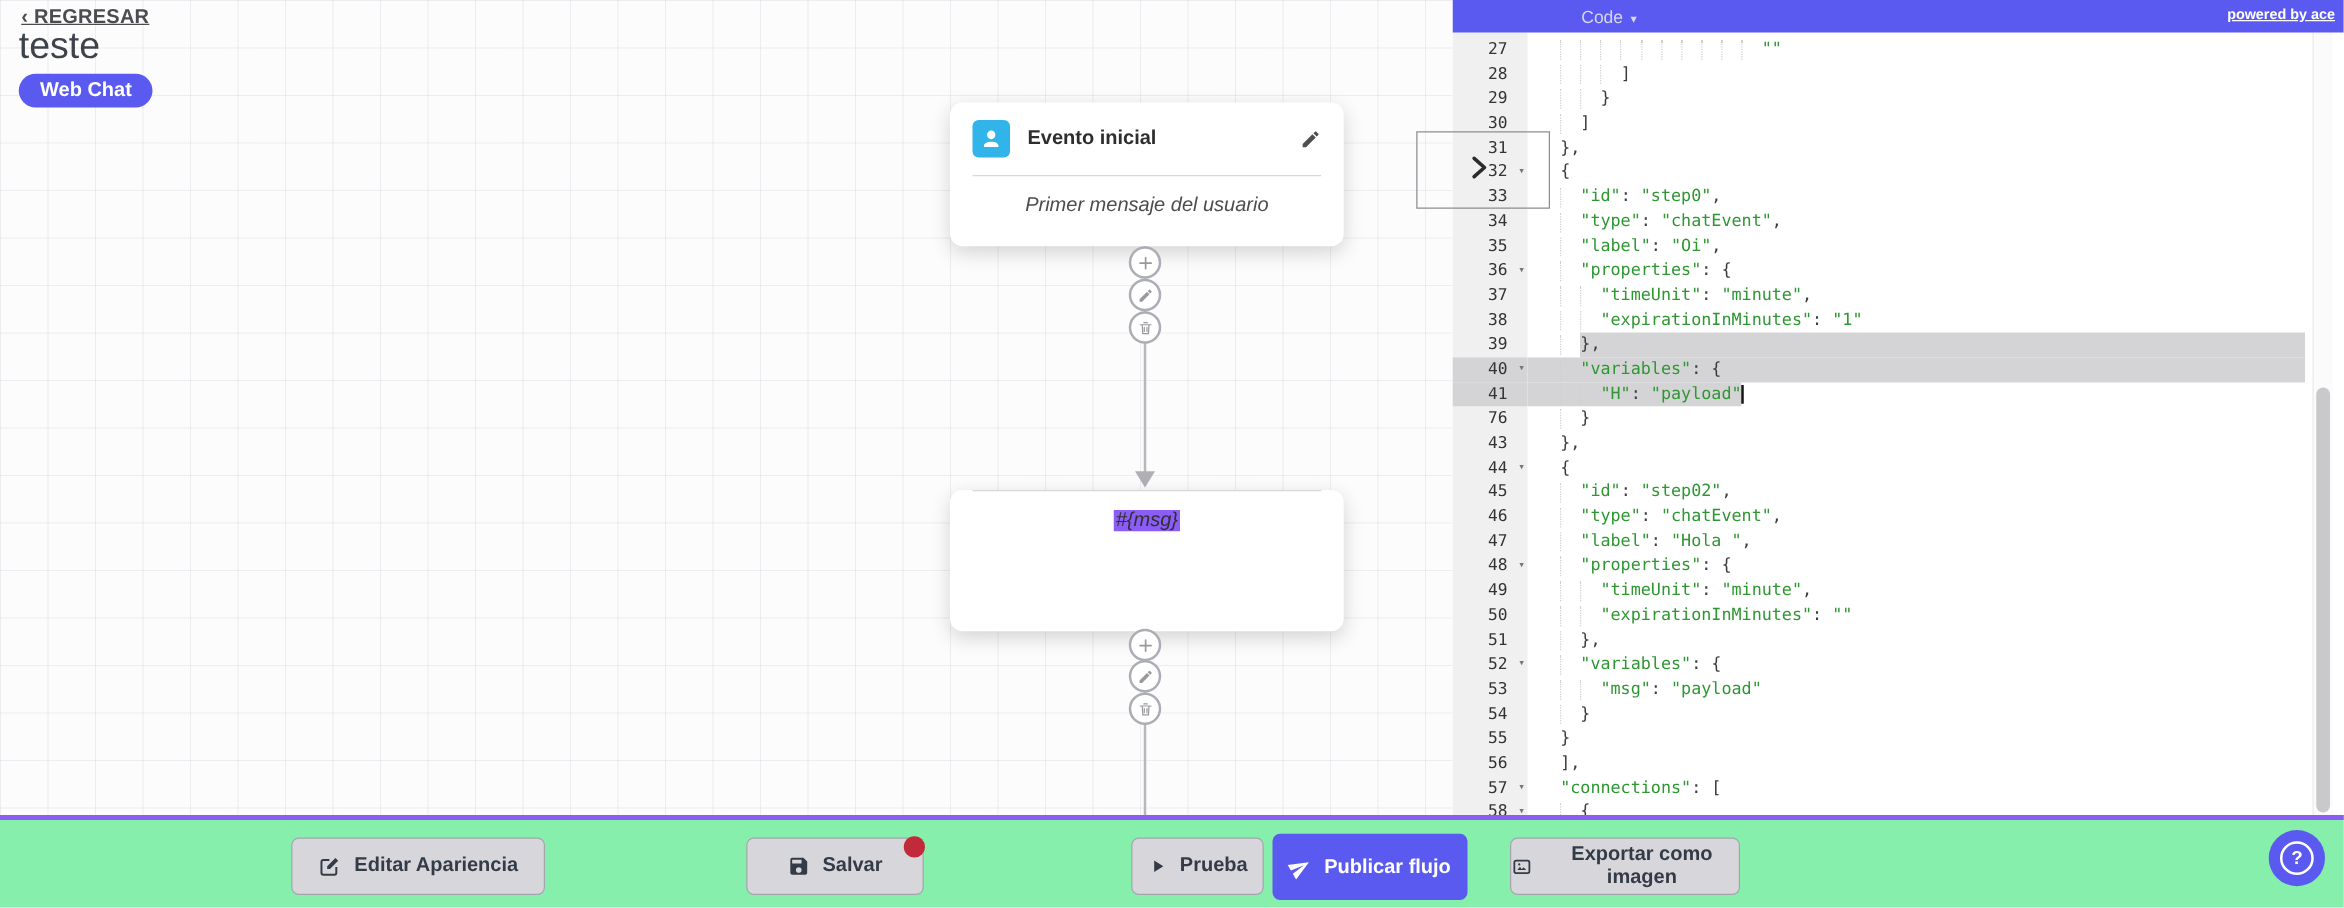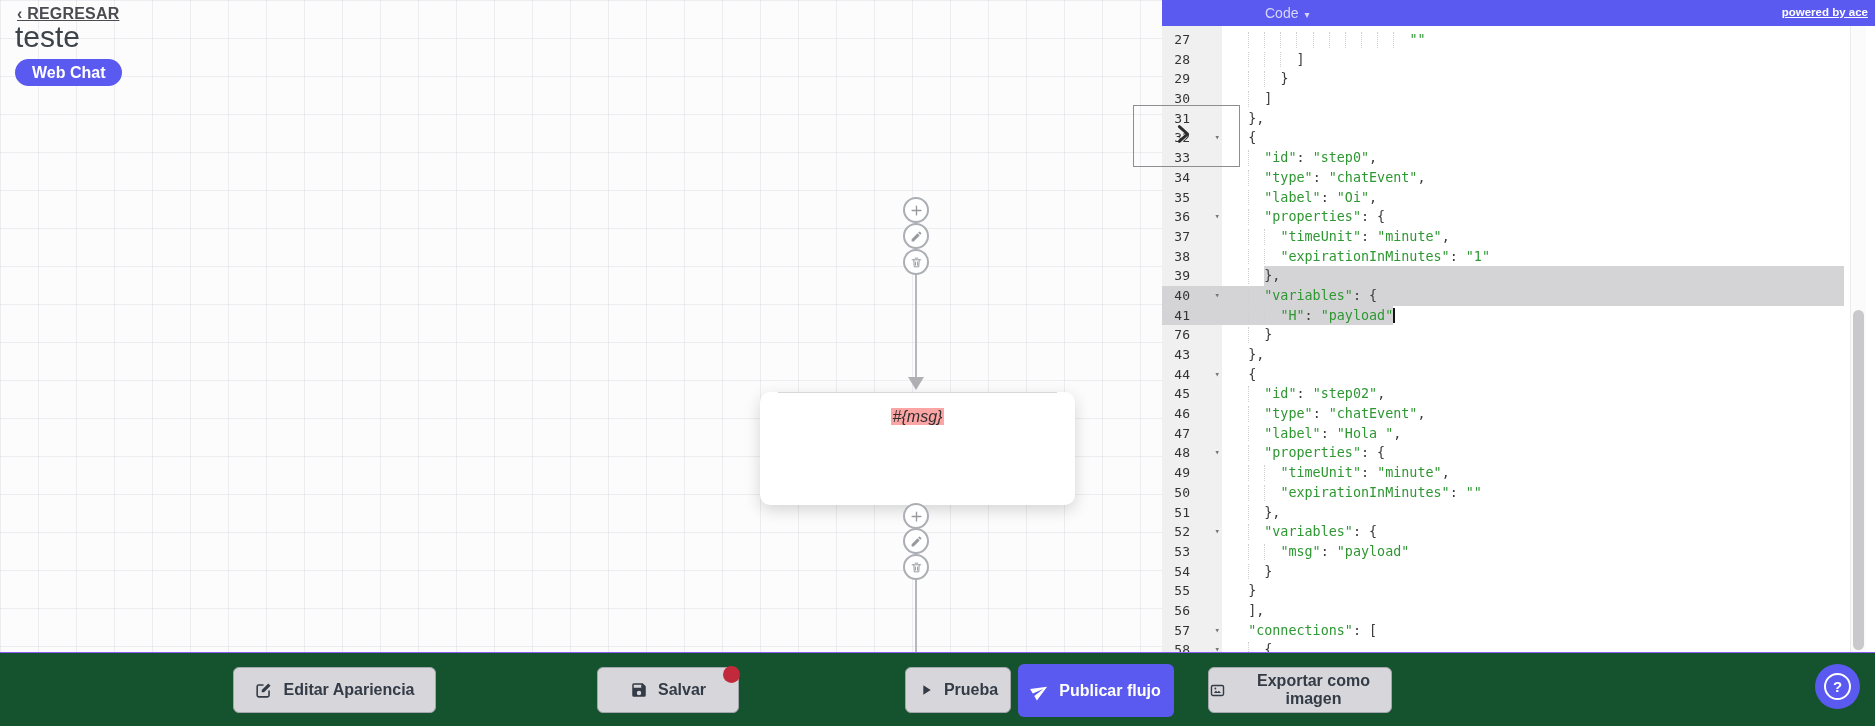--- a/index.html
+++ b/index.html
@@ -26,21 +26,21 @@
   .node2 { top:392px; height:113px; }
   .node-header { height:58px; display:flex; align-items:center; padding:0 18px; gap:14px; }
   .node-icon { width:30px; height:30px; border-radius:5px; background:var(--node-blue);
     display:flex; align-items:center; justify-content:center; flex:0 0 auto; }
   .node-title { font-size:16px; font-weight:bold; color:#2e2e2e; flex:1; }
   .node-actions { display:flex; gap:12px; align-items:center; color:#4e4e4e; }
   .node-action { cursor:pointer; display:flex; }
   .node-action.trash { color:#9a9a9a; }
   .node-divider { border-top:1px solid #d8d8d8; margin:0 18px; }
   .node-body { text-align:center; font-style:italic; font-size:16px; color:#4c4c4c; padding-top:15px; }
-  .msg-highlight { background:#fca5a5; color:#2f2f2f; padding:0 2px; }
+  .msg-highlight { background:#8b5cf6; color:#2f2f2f; padding:0 2px; }
 
   .conn-line { position:absolute; left:915px; width:2px; background:#b8b8bc; z-index:1; }
   .line1 { top:197px; height:186px; }
   .line2 { top:505px; height:147px; }
   .arrow1 { position:absolute; left:908px; top:377px; width:0; height:0; z-index:1;
     border-left:8px solid transparent; border-right:8px solid transparent;
     border-top:13px solid #b0b0b4; }
   .conn-btn { position:absolute; left:903px; width:26px; height:26px; border-radius:50%;
     background:#fff; border:2px solid #abaeb3; display:flex; align-items:center;
     justify-content:center; color:#97999d; z-index:2; cursor:pointer; }
@@ -53,21 +53,21 @@
   .code-header { position:absolute; top:0; left:0; right:0; height:26px;
     background:var(--accent); z-index:4; }
   .code-title { position:absolute; left:103px; top:0; line-height:26px; color:#d6d6f8;
     font-size:14px; font-family:"Liberation Sans",sans-serif; cursor:pointer; }
   .code-caret { font-size:10px; margin-left:6px; }
   .powered { position:absolute; right:7px; top:0; line-height:25px; color:#fff;
     font-size:11.5px; font-weight:bold; text-decoration:underline;
     font-family:"Liberation Sans",sans-serif; cursor:pointer; }
   .gutter { position:absolute; left:0; top:0; bottom:0; width:60px; background:#f0f0f1;
     padding-top:30px; z-index:1; }
-  .gcell { height:19.7px; line-height:19.7px; text-align:right; padding-right:32px;
+  .gcell { height:19.7px; line-height:19.7px; text-align:right; padding-right:16px;
     font-size:13px; color:#333; position:relative; }
   .gcell.gsel { background:#d4d4d6; }
   .fold { position:absolute; right:2px; top:0; font-size:9px; color:#777; cursor:pointer; }
   .code-content { position:absolute; left:60px; top:30px; right:0; bottom:0; overflow:hidden; z-index:1; }
   .code-line { height:19.7px; line-height:19.7px; position:relative; white-space:pre;
     font-size:13.4px; padding-left:10px; }
   .sel { position:absolute; top:0; bottom:0; background:#d4d4d6; z-index:0; }
   .iguide { position:absolute; top:2px; bottom:2px; width:0; border-left:1px dotted #cfcfcf; z-index:1; }
   .ctext { position:relative; z-index:2; }
   .tok-s { color:#2e9732; }
@@ -76,21 +76,21 @@
   .vscroll { position:absolute; left:688px; top:26px; width:16px; bottom:0;
     background:#fbfbfb; border-left:1px solid #ebebeb; z-index:3; }
   .vthumb { position:absolute; left:2px; width:11px; top:284px; height:340px;
     background:#c9c9cb; border-radius:6px; cursor:pointer; }
   .collapse-box { position:absolute; left:1133px; top:105px; width:107px; height:62px;
     border:1px solid #8d8d92; z-index:5; cursor:pointer; background:transparent; }
   .collapse-chevron { position:absolute; left:38px; top:15px; display:flex; }
 
   
   .bottom-bar { position:absolute; left:0; top:652px; width:1875px; height:74px;
-    background:#14532d; border-top:1px solid #8b5cf6; z-index:6; }
+    background:#86efac; border-top:4px solid #8b5cf6; z-index:6; }
   .tb-btn { position:absolute; top:14px; height:46px; display:flex; align-items:center;
     justify-content:center; gap:10px; background:#d7d7db; border:1px solid #a5a5ad;
     border-radius:6px; color:#333b47; font-size:16px; font-weight:bold; cursor:pointer; }
   .b1{left:233px;width:203px} .b2{left:441px;width:131px} .b3{left:597px;width:142px}
   .b4{left:905px;width:106px}
   .b5{left:1018px;width:156px;top:11px;height:53px;background:var(--accent);border:none;color:#fff}
   .b6{left:1208px;width:184px}
   .red-dot { position:absolute; right:-2px; top:-2px; width:17px; height:17px;
     border-radius:50%; background:var(--badge-red); }
   .help-btn { position:absolute; left:1815px; top:664px; width:45px; height:45px;
@@ -101,20 +101,39 @@
     justify-content:center; padding-bottom:1px; }
 </style>
 </head>
 <body>
 
 <div class="canvas">
   <a class="back-link">‹ REGRESAR</a>
   <div class="flow-title">teste</div>
   <div class="badge">Web Chat</div>
 
+  <div class="node node1">
+    <div class="node-header">
+      <div class="node-icon">
+        <svg viewBox="0 0 24 24" width="20" height="20">
+            <path fill="#fff" d="M12 12.5c2.2 0 4-1.9 4-4.25S14.2 4 12 4 8 5.9 8 8.25s1.8 4.25 4 4.25zM5 20v-1.2c0-2.6 3.5-4 7-4s7 1.4 7 4V20H5z"></path>
+          </svg>
+      </div>
+      <span class="node-title">Evento inicial</span>
+      <span class="node-actions">
+        <span class="node-action">
+          <svg viewBox="0 0 24 24" width="17" height="17">
+              <path fill="currentColor" d="M3 17.25V21h3.75L17.8 9.94l-3.75-3.75L3 17.25zM20.71 7.04a1 1 0 0 0 0-1.41l-2.34-2.34a1 1 0 0 0-1.41 0l-1.83 1.83 3.75 3.75 1.83-1.83z"></path>
+            </svg>
+        </span>
+      </span>
+    </div>
+    <div class="node-divider"></div>
+    <div class="node-body">Primer mensaje del usuario</div>
+  </div>
 
   <div class="conn-line line1"></div>
   <div class="arrow1"></div>
   <div class="conn-btn cb11">
     <svg viewBox="0 0 24 24" width="15" height="15">
         <path fill="none" stroke="currentColor" stroke-width="2.2" stroke-linecap="round" d="M12 5v14M5 12h14"></path>
       </svg>
   </div>
   <div class="conn-btn cb12">
     <svg viewBox="0 0 24 24" width="13" height="13">

